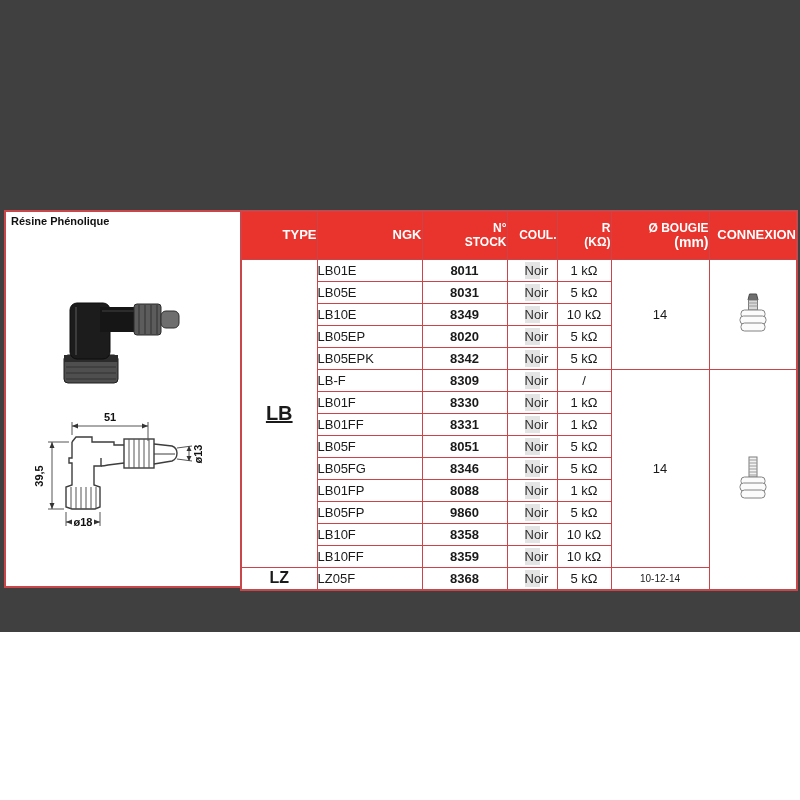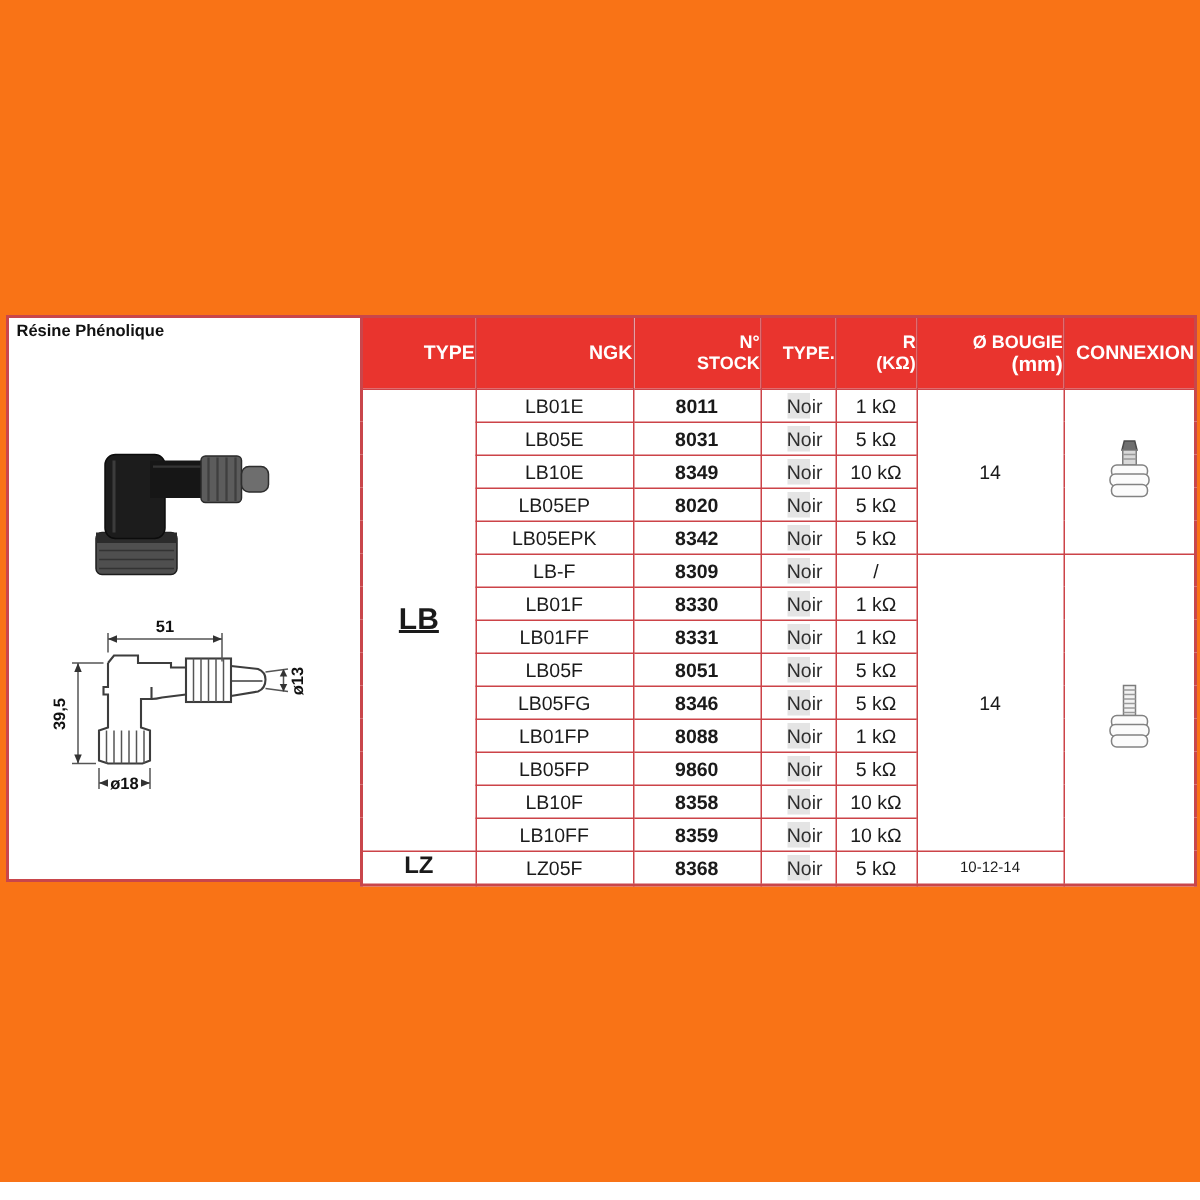--- a/index.html
+++ b/index.html
@@ -1,36 +1,36 @@
 <!DOCTYPE html>
 <html><head>
 <meta charset="utf-8">
 <style>
   html,body{margin:0;padding:0;background:#fff;}
-  .stage{position:relative;width:800px;height:788px;background:#f97316;overflow:hidden;
+  .stage{position:relative;width:800px;height:632px;background:#404040;overflow:hidden;
          font-family:"Liberation Sans",sans-serif;color:#1a1a1a;}
   .content{position:absolute;left:4px;top:210px;display:flex;align-items:stretch;}
 
   
   .left-panel{position:relative;width:234px;height:374px;border:2px solid #c9464b;border-right:none;background:#fff;}
   .left-label{position:absolute;top:3px;left:5px;font-size:11px;font-weight:bold;color:#111;}
   .photo-wrap{position:absolute;left:52px;top:83px;}
   .drawing-wrap{position:absolute;left:20px;top:196px;}
 
   
   table.spec{border-collapse:collapse;table-layout:fixed;width:556px;background:#fff;}
   table.spec th,table.spec td{border:1px solid #cc4348;padding:0;overflow:hidden;}
   table.spec{border:2px solid #c9464b;}
   thead tr{height:48px;}
   tbody tr{height:22px;}
   th{background:#e9342e;color:#ffffff;font-weight:bold;font-size:13px;line-height:14px;text-align:right;}
   th .sub{font-size:14px;}
   th.two{font-size:12px;}
   td{font-size:13px;text-align:center;vertical-align:middle;}
-  td.c-ngk{text-align:center;padding-left:8px;}
+  td.c-ngk{text-align:left;padding-left:8px;}
   td.c-stock{font-weight:bold;}
   td.c-coul{padding:0;}
   .chip{background:#e4e4e4;margin:2px 17px;height:17px;line-height:17px;color:#2e2e2e;}
   td.c-type-lb{font-size:20px;font-weight:bold;text-decoration:underline;}
   td.c-type-lz{font-size:16px;font-weight:bold;}
   td.c-bougie{font-size:13px;text-align:center;}
   td.c-bougie.small{font-size:10px;}
   td.c-conn{vertical-align:middle;text-align:center;}
 
   svg text{font-family:"Liberation Sans",sans-serif;}
@@ -154,21 +154,21 @@
           <col style="width:88px">
       </colgroup>
       <thead>
         <tr>
           <th>TYPE</th>
           <th>NGK</th>
           <th class="two">
             <div>N°</div>
             <div>STOCK</div>
           </th>
-          <th class="two">TYPE.</th>
+          <th class="two">COUL.</th>
           <th class="two">
             <div>R</div>
             <div>(KΩ)</div>
           </th>
           <th class="two">
             <div>Ø BOUGIE</div>
             <div class="sub">(mm)</div>
           </th>
           <th>CONNEXION</th>
         </tr>

